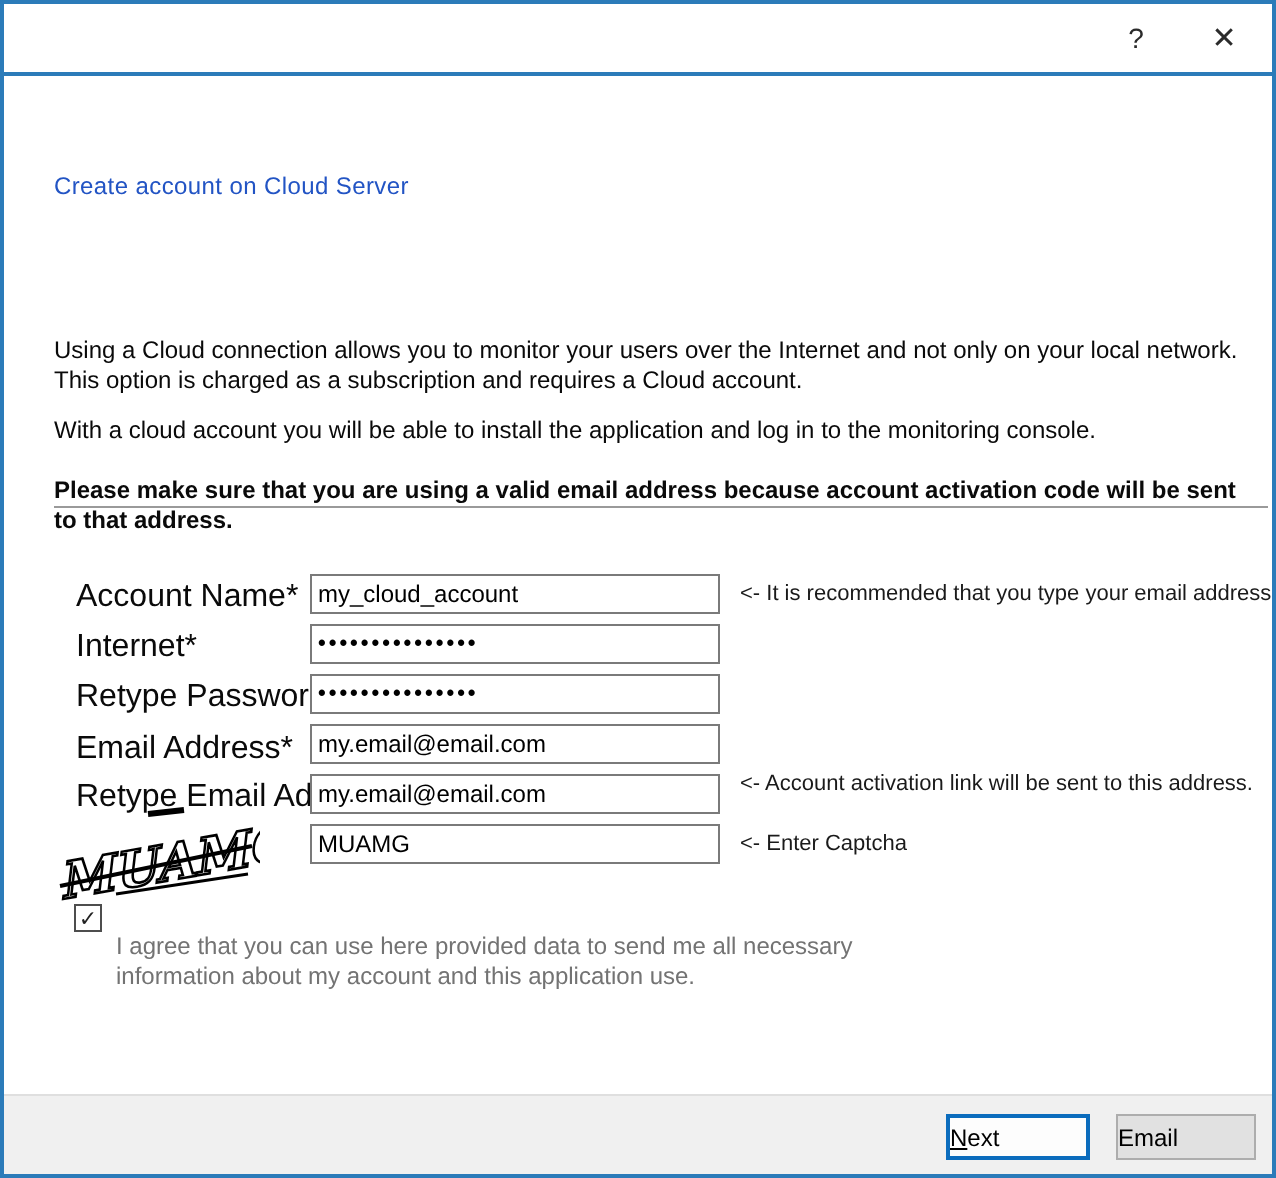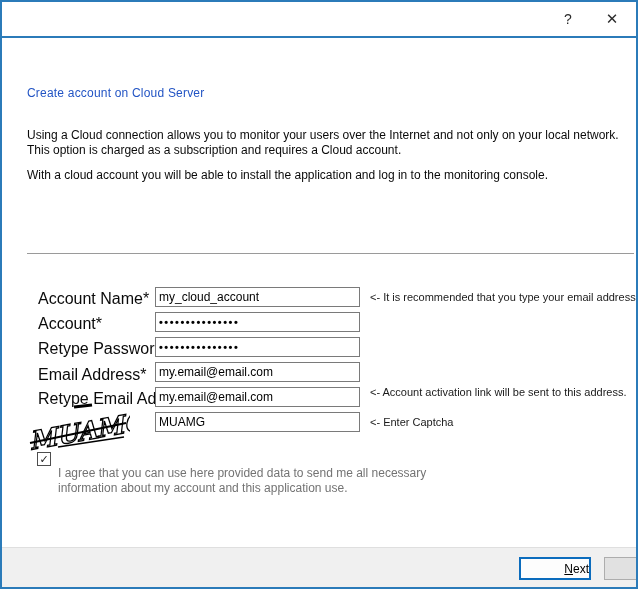--- a/index.html
+++ b/index.html
@@ -18,21 +18,21 @@
     display:flex; align-items:center; justify-content:center;
     font-size:14px; color:#2b2b2b; cursor:default; background:transparent;
     border:none; font-family:"Liberation Sans", sans-serif;
   }
   .cap-help{ right:56px; }
   .cap-close{ right:12px; font-size:15px; }
   .page-title{
     position:absolute; left:25px; top:84px;
     font-size:12px; color:#2254c4; letter-spacing:.2px;
   }
-  .para{ position:absolute; left:25px; width:600px; line-height:15px; color:#0a0a0a; }
+  .para{ position:absolute; left:25px; width:600px; line-height:15px; color:#0a0a0a;margin-top:40px; }
   .p1{ top:126px; }
   .p2{ top:166px; }
   .warning{ top:196px; font-weight:bold; }
   .divider{ position:absolute; left:25px; top:251px; width:607px; height:1px; background:#9a9a9a; }
   .field-label{ position:absolute; left:36px; font-size:16px; color:#0a0a0a; white-space:nowrap; }
   .field-input{
     position:absolute; left:153px; width:205px; height:20px;
     border:1px solid #7a7a7a; background:#ffffff; padding:0 3px;
     font-family:"Liberation Sans", sans-serif; font-size:12px; color:#000;
   }
@@ -49,48 +49,49 @@
     position:absolute; left:56px; top:464px; width:418px; line-height:15px; color:#737373;
   }
   .footer{
     position:absolute; left:0; right:0; bottom:0; height:40px;
     background:#f0f0f0; border-top:1px solid #dfdfdf;
   }
   .btn{
     position:absolute; top:555px; height:23px;
     background:#e1e1e1; border:1px solid #adadad;
     font-family:"Liberation Sans", sans-serif; font-size:12px; color:#000;
-    display:flex; align-items:center; justify-content:flex-end; cursor:default;margin-left:46px;
+    display:flex; align-items:center; justify-content:flex-start; cursor:default;
   }
   .btn-next{ left:471px; width:72px; background:#fdfdfd; border:2px solid #0b6cbd; }
   .btn-cancel{ left:556px; width:70px; }
   .mnemonic{ text-decoration:underline; }
 </style>
 </head>
 <body>
 
 <div class="window">
 
   <div class="titlebar">
     <button class="cap-btn cap-help">?</button>
     <button class="cap-btn cap-close">✕</button>
   </div>
 
   <div class="page-title">Create account on Cloud Server</div>
 
   <div class="para p1">Using a Cloud connection allows you to monitor your users over the Internet and not only on your local network. This option is charged as a subscription and requires a Cloud account.</div>
   <div class="para p2">With a cloud account you will be able to install the application and log in to the monitoring console.</div>
+  <div class="para warning">Please make sure that you are using a valid email address because account activation code will be sent to that address.</div>
 
   <div class="divider"></div>
 
   <span class="field-label" style="top:288px">Account Name*</span>
   <input class="field-input" style="top: 285px;" value="my_cloud_account">
   <span class="field-hint" style="top:289px">&lt;- It is recommended that you type your email address here.</span>
 
-  <span class="field-label" style="top:313px">Account*</span>
+  <span class="field-label" style="top:313px">Internet*</span>
   <input class="field-input pw" style="top: 310px;" value="•••••••••••••••">
 
   <span class="field-label" style="top:338px">Retype Password*</span>
   <input class="field-input pw" style="top: 335px;" value="•••••••••••••••">
 
   <span class="field-label" style="top:364px">Email Address*</span>
   <input class="field-input" style="top: 360px;" value="my.email@email.com">
   <span class="field-hint" style="top:384px">&lt;- Account activation link will be sent to this address.</span>
 
   <span class="field-label" style="top:388px">Retype Email Address*</span>

